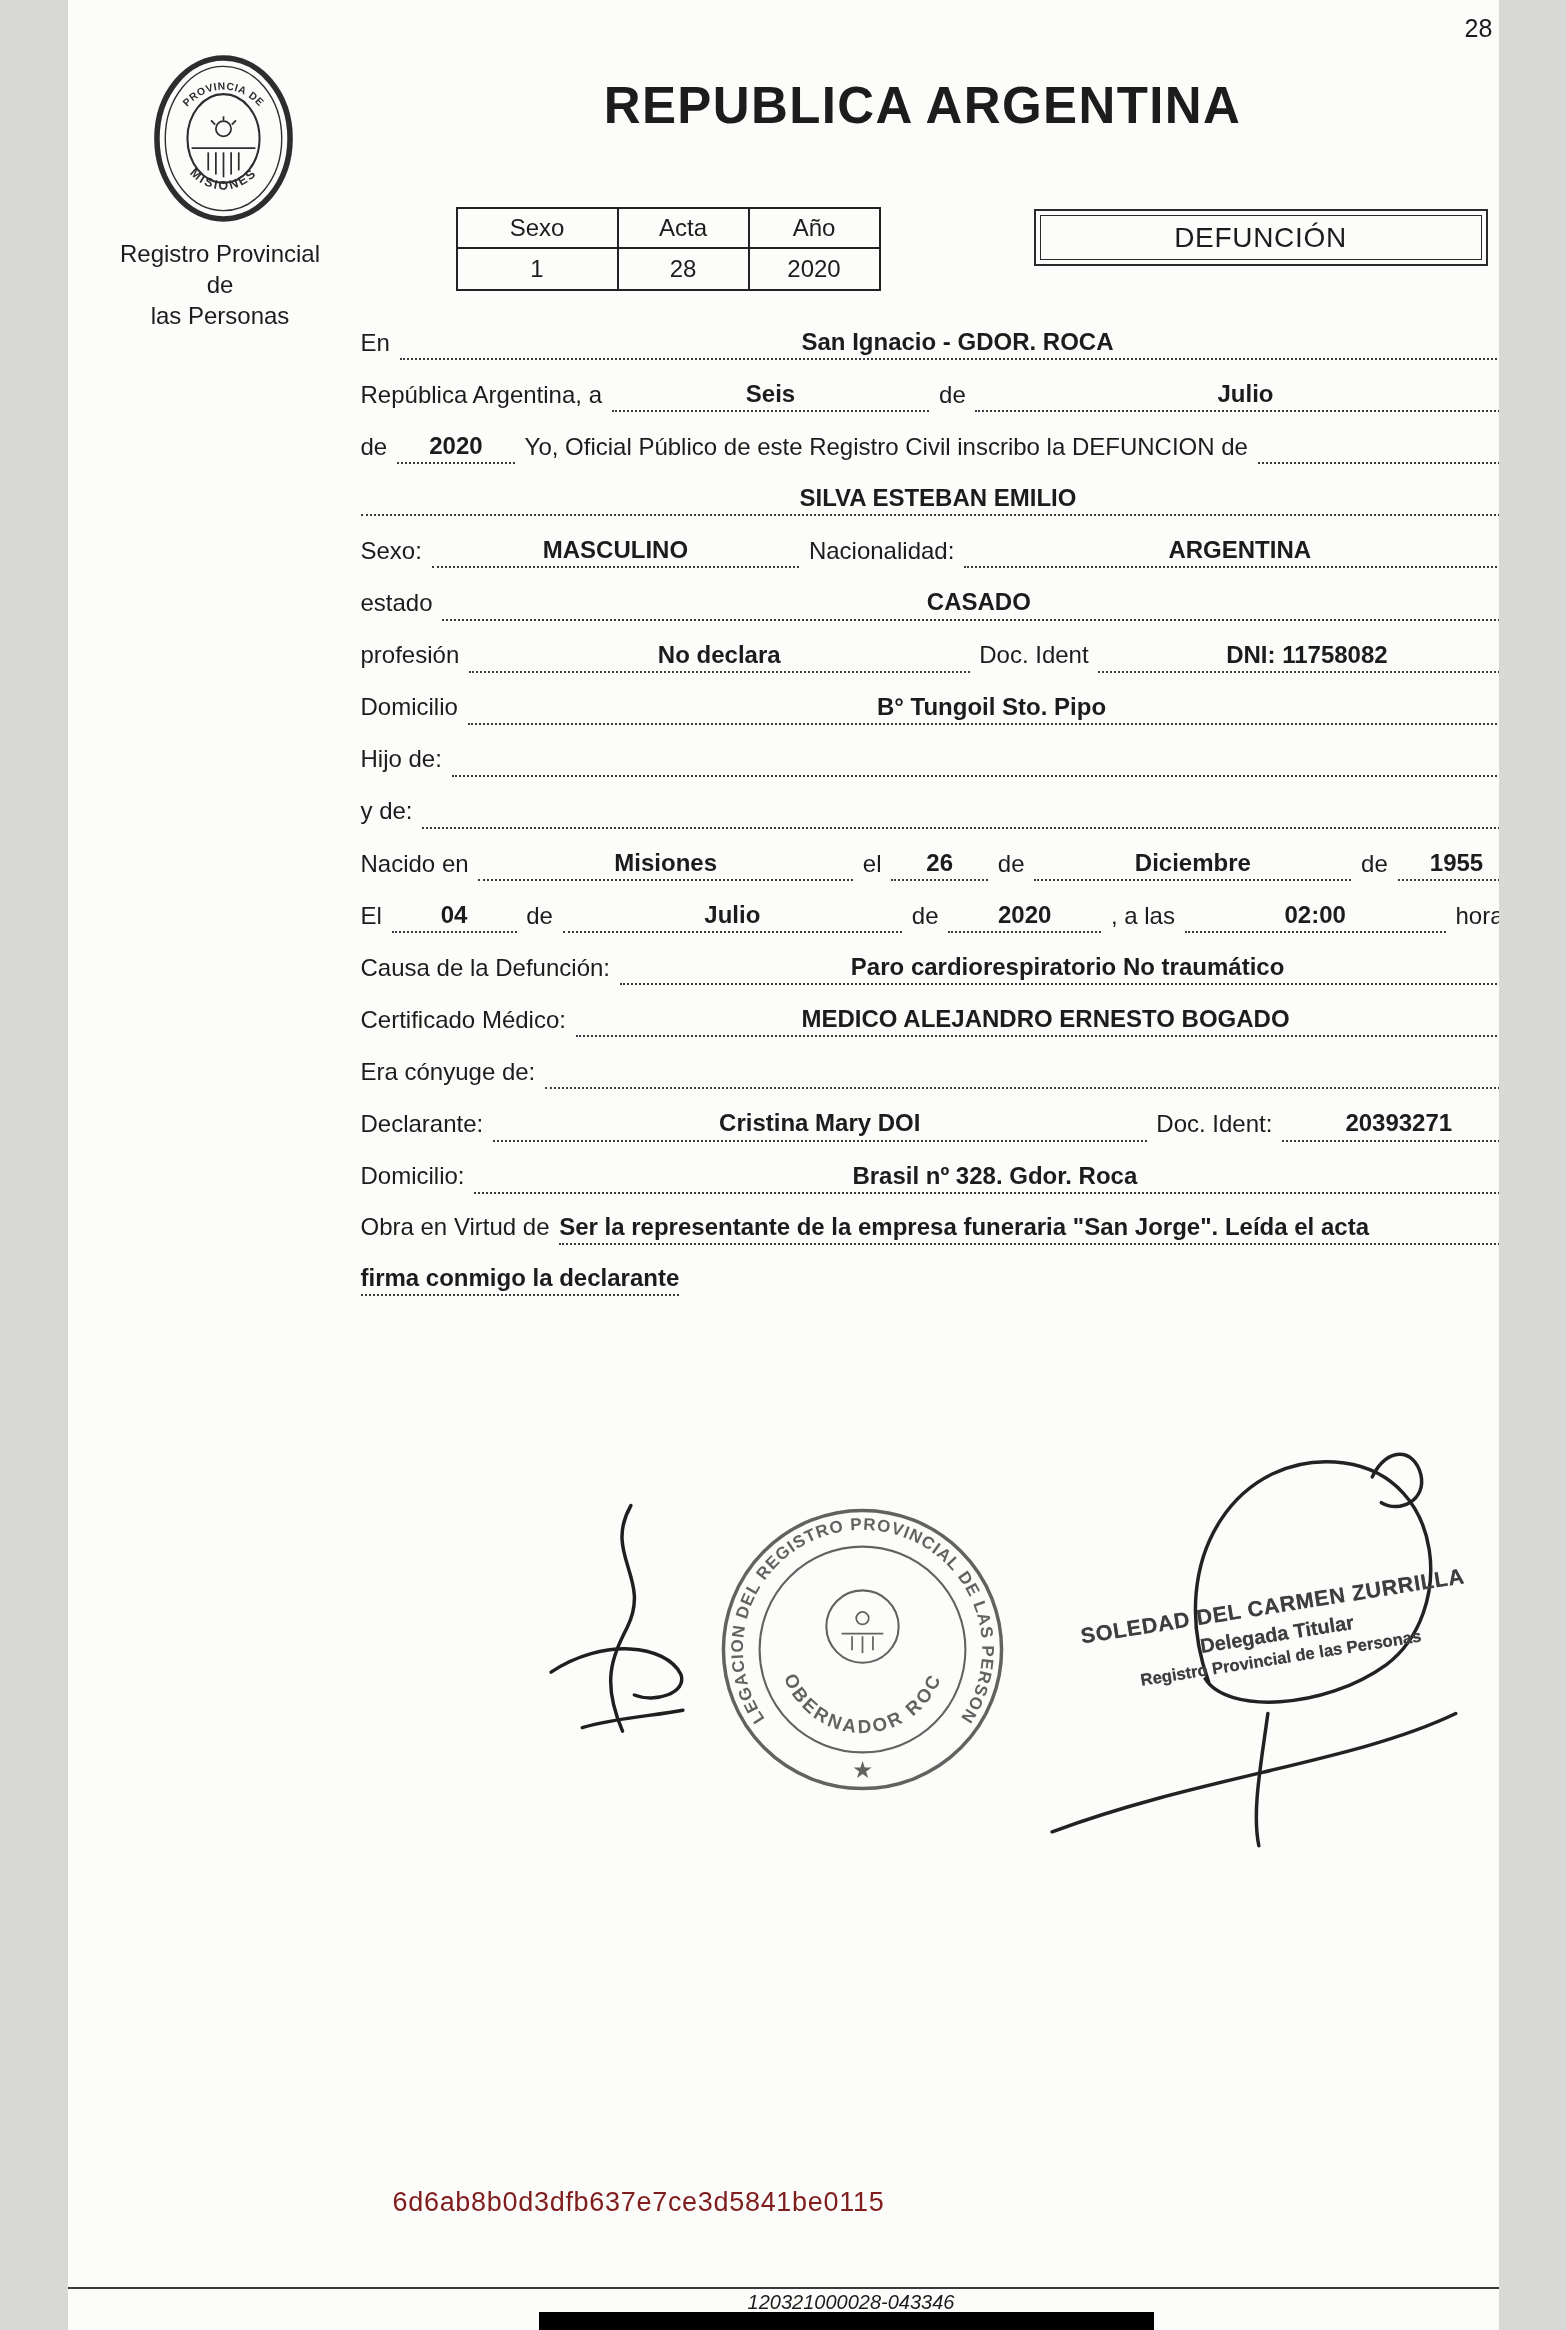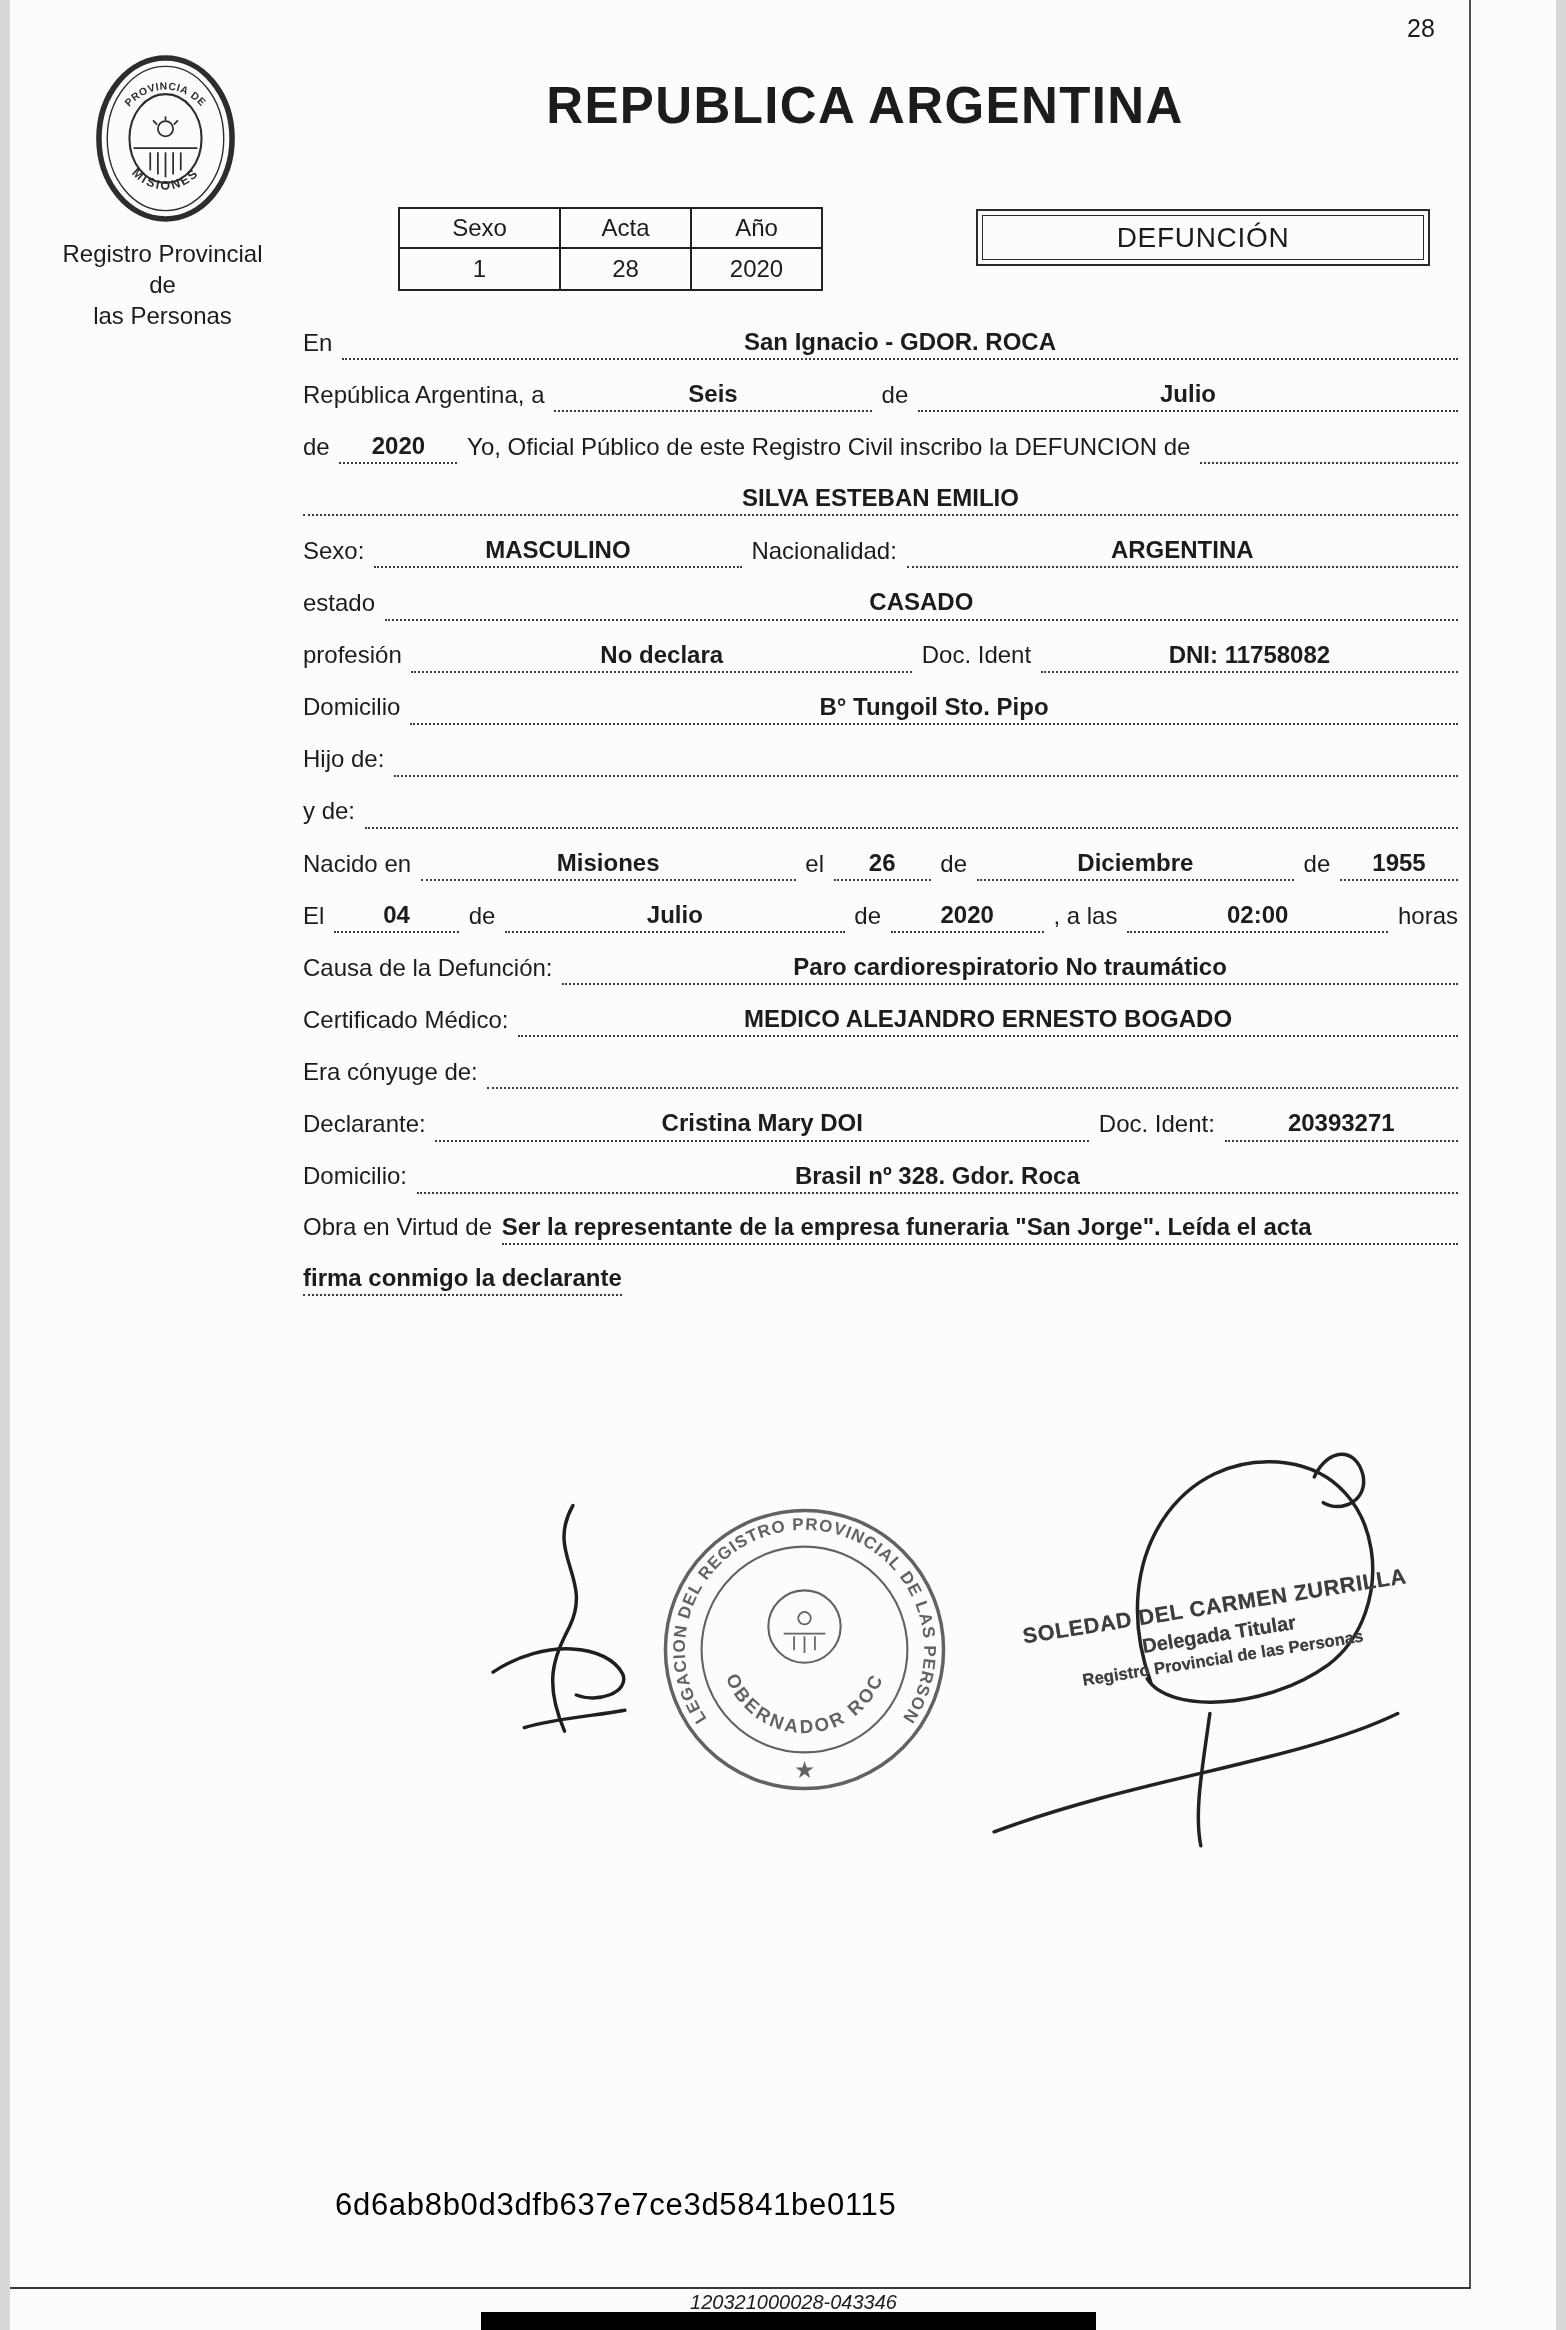--- a/index.html
+++ b/index.html
@@ -1,17 +1,17 @@
 <!DOCTYPE html>
 <html style="font-size:11px"><head>
 <meta charset="utf-8">
 <style>
   html,body{margin:0;padding:0;background:#d8d8d6;}
   .page{
-    position:relative;width:1546px;height:2330px;margin:0 auto;
+    position:relative;width:1431px;height:2330px;margin:0 auto;
     background:#fcfcfa;color:#1c1c1c;
     font-family:"Liberation Sans", sans-serif;overflow:hidden;
   }
   .right-rule{position:absolute;top:0;left:1459px;width:2.1px;height:2289px;background:#4f4f4f;}
   .corner-number{position:absolute;top:14px;left:1397px;font-size:25px;}
   
   .logo{position:absolute;left:82px;top:51px;width:147px;height:175px;}
   .logo-caption{position:absolute;left:38px;top:238px;width:229px;text-align:center;font-size:24px;line-height:1.3;}
   .doc-title{position:absolute;left:278px;top:76px;width:1154px;text-align:center;
     font-size:51px;font-weight:bold;letter-spacing:1.4px;}
@@ -36,21 +36,21 @@
   
   .sig-left{position:absolute;left:431px;top:1495px;}
   .round-stamp{position:absolute;left:645px;top:1500px;opacity:.88;}
   .sig-right{position:absolute;left:925px;top:1383px;}
   .name-stamp{position:absolute;left:993px;top:1593px;width:431px;transform:rotate(-9deg);
     color:#3d3d3d;text-align:center;text-shadow:0 0 0.7px #6a6a6a;}
   .name-stamp .l1{font-size:21.6px;font-weight:bold;letter-spacing:0.7px;}
   .name-stamp .l2{font-size:20px;font-weight:bold;margin-top:4.2px;}
   .name-stamp .l3{font-size:16.7px;font-weight:bold;margin-top:2.8px;}
   
-  .hash{position:absolute;left:325px;top:2187px;font-size:31px;letter-spacing:0.7px;color:#000000;}
+  .hash{position:absolute;left:325px;top:2187px;font-size:27px;letter-spacing:0.7px;color:#7f1d1d;}
   .bottom-rule{position:absolute;left:0;top:2287px;width:1460px;height:2.1px;background:#3a3a3a;}
   .barcode-num{position:absolute;left:0;top:2291px;width:1567px;text-align:center;font-size:20px;font-style:italic;}
   .barcode-bar{position:absolute;left:471px;top:2312px;width:615px;height:18px;background:#000;}
 </style>
 </head>
 <body>
 
 <div class="page">
 
   <div class="right-rule"></div>

